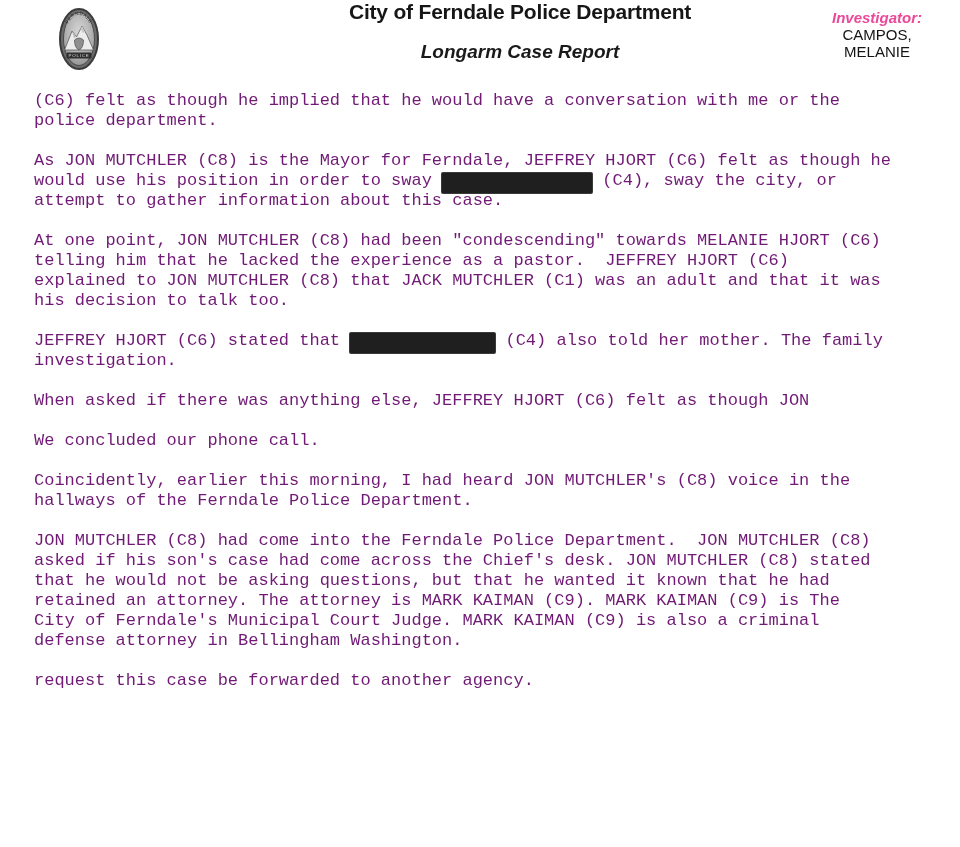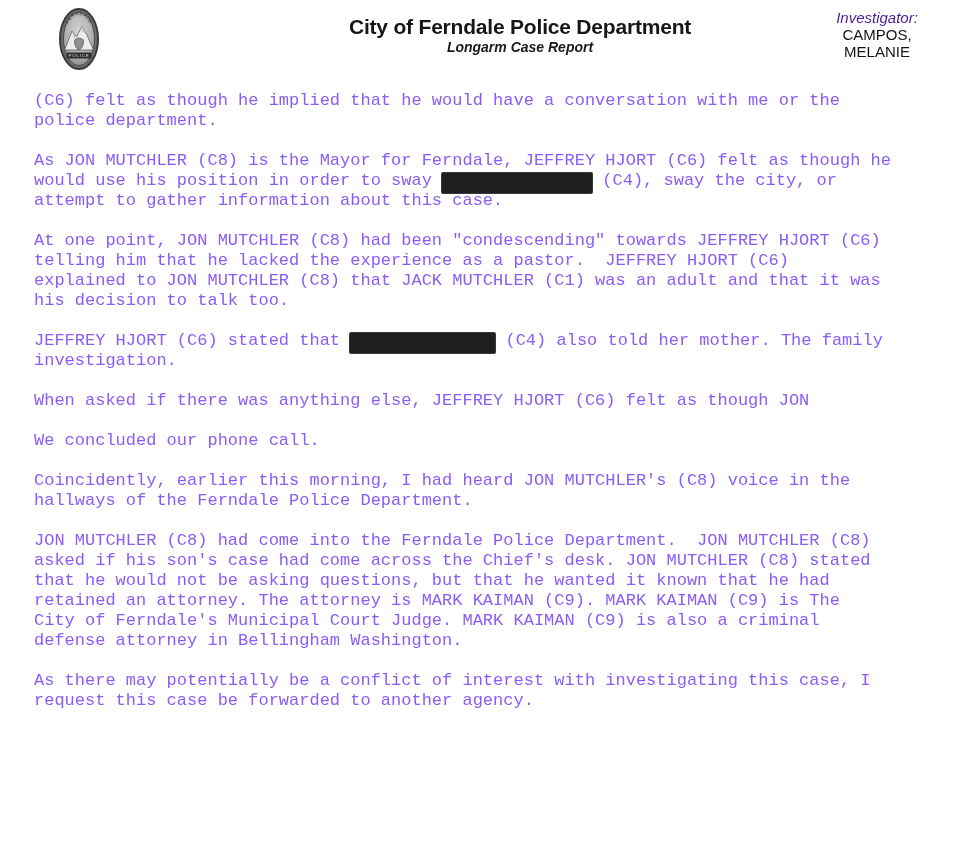--- a/index.html
+++ b/index.html
@@ -25,61 +25,62 @@
     height: 64px;
   }
   .header-center {
     position: absolute;
     left: 80px;
     right: 0;
     top: 0;
     text-align: center;
   }
   .doc-title {
-    margin-top: 15px;
     font-size: 21px;
     font-weight: bold;
     letter-spacing: -0.2px;
     color: #161616;
   }
   .doc-subtitle {
-    font-size: 14px;
+    margin-top: 17px;
+    font-size: 19px;
     font-weight: bold;
     font-style: italic;
     color: #1a1a1a;
   }
   .investigator {
     position: absolute;
     top: 9px;
     right: 22px;
     width: 122px;
     text-align: center;
   }
   .investigator-label {
     font-size: 15px;
     font-style: italic;
-    color: #4c1d95;
+    color: #ec4899;
+    font-weight: bold;
   }
   .investigator-name {
     font-size: 15px;
     font-weight: normal;
     line-height: 17px;
     color: #141414;
   }
 
   
   .doc-body {
     position: absolute;
     left: 34px;
     top: 91px;
     width: 912px;
     font-family: "Liberation Mono", "DejaVu Sans Mono", monospace;
     font-size: 17px;
     line-height: 20px;
-    color: #8b5cf6;
+    color: #701a75;
   }
   .para { margin: 0 0 20px 0; }
   .line { white-space: pre; }
   .redaction {
     display: inline-block;
     height: 20px;
     background: #1f1f1f;
     border-radius: 1px;
     vertical-align: bottom;
     margin-bottom: -2px;
@@ -128,21 +129,21 @@
       <div class="para">
         <div class="line"><span>(C6) felt as though he implied that he would have a conversation with me or the</span></div>
         <div class="line"><span>police department.</span></div>
       </div>
       <div class="para">
         <div class="line"><span>As JON MUTCHLER (C8) is the Mayor for Ferndale, JEFFREY HJORT (C6) felt as though he</span></div>
         <div class="line"><span>would use his position in order to sway </span><span class="redaction" style="width: 150px; background: rgb(31, 31, 31);"></span><span> (C4), sway the city, or</span></div>
         <div class="line"><span>attempt to gather information about this case.</span></div>
       </div>
       <div class="para">
-        <div class="line"><span>At one point, JON MUTCHLER (C8) had been "condescending" towards JEFFREY HJORT (C6)</span></div>
+        <div class="line"><span>At one point, JON MUTCHLER (C8) had been "condescending" towards MELANIE HJORT (C6)</span></div>
         <div class="line"><span>telling him that he lacked the experience as a pastor.  JEFFREY HJORT (C6)</span></div>
         <div class="line"><span>explained to JON MUTCHLER (C8) that JACK MUTCHLER (C1) was an adult and that it was</span></div>
         <div class="line"><span>his decision to talk too.</span></div>
       </div>
       <div class="para">
         <div class="line"><span>JEFFREY HJORT (C6) stated that </span><span class="redaction" style="width: 145px; background: rgb(31, 31, 31);"></span><span> (C4) also told her mother. The family</span></div>
         <div class="line"><span>investigation.</span></div>
       </div>
       <div class="para">
         <div class="line"><span>When asked if there was anything else, JEFFREY HJORT (C6) felt as though JON</span></div>
@@ -156,18 +157,17 @@
       </div>
       <div class="para">
         <div class="line"><span>JON MUTCHLER (C8) had come into the Ferndale Police Department.  JON MUTCHLER (C8)</span></div>
         <div class="line"><span>asked if his son's case had come across the Chief's desk. JON MUTCHLER (C8) stated</span></div>
         <div class="line"><span>that he would not be asking questions, but that he wanted it known that he had</span></div>
         <div class="line"><span>retained an attorney. The attorney is MARK KAIMAN (C9). MARK KAIMAN (C9) is The</span></div>
         <div class="line"><span>City of Ferndale's Municipal Court Judge. MARK KAIMAN (C9) is also a criminal</span></div>
         <div class="line"><span>defense attorney in Bellingham Washington.</span></div>
       </div>
       <div class="para">
-        <div class="line"><span>As there may potentially be a conflict of interest with investigating this case, I</span></div>
         <div class="line"><span>request this case be forwarded to another agency.</span></div>
       </div>
     </div>
 
 </div>
 
 </body></html>

